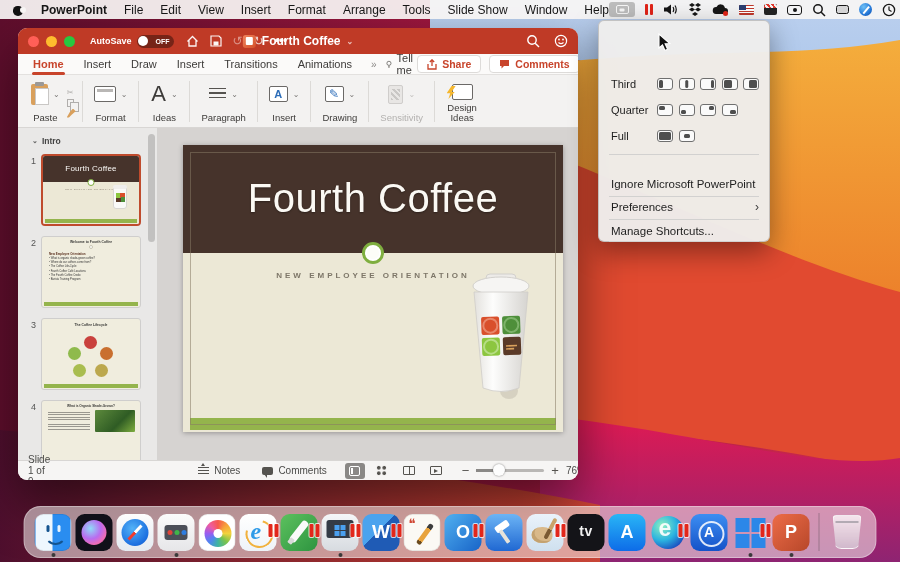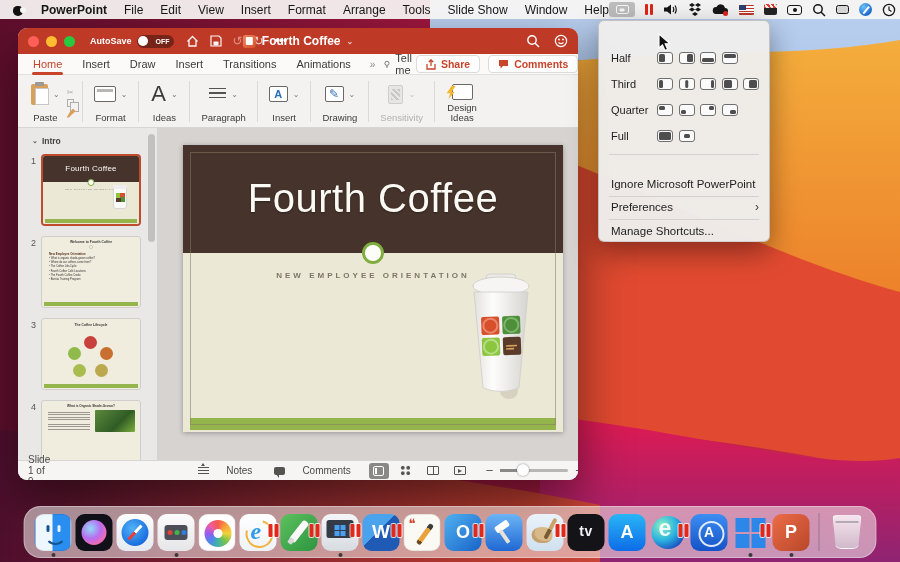--- a/index.html
+++ b/index.html
@@ -44,21 +44,21 @@
   .tbi{opacity:.95;display:flex;align-items:center}
   .tbi.dim{opacity:.45}
   .title-group{position:absolute;left:50%;transform:translateX(-50%);display:flex;align-items:center;gap:6px;font-size:12px;font-weight:700}
   .docicon{width:13px;height:13px;border-radius:3px;background:linear-gradient(135deg,#f0855f,#d4502a);position:relative}
   .docicon::after{content:"";position:absolute;left:3px;top:2.5px;width:7px;height:8px;background:#fff;border-radius:1px}
   .tb-right{margin-left:auto;display:flex;align-items:center;gap:14px}
 
   
   #tabbar{position:absolute;top:26px;left:0;right:0;height:21px;background:#fbfaf9;display:flex;align-items:center;padding:0 14px;font-size:11px;color:#3d3b39;border-bottom:1px solid #e3e1df}
   .tab{margin-right:18px;padding:3px 1px;position:relative;white-space:nowrap}
-  .tab.active{color:#c8442b;font-weight:400}
+  .tab.active{color:#c8442b;font-weight:700}
   .tab.active::after{content:"";position:absolute;left:0;right:0;bottom:-2px;height:3px;border-radius:2px;background:#c8442b}
   .tellme{display:flex;align-items:center;gap:5px;color:#3d3b39}
   .chev2{color:#8a8886;font-size:10px;letter-spacing:-1px}
   .tab-actions{margin-left:auto;display:flex;gap:8px}
   .actbtn{display:flex;align-items:center;gap:5px;border:1px solid #dddbd9;background:#fff;border-radius:4px;padding:2px 9px;color:#c8442b;font-size:10.5px;font-weight:600}
 
   
   #ribbon{position:absolute;top:47px;left:0;right:0;height:53px;background:#f3f2f1;border-bottom:1px solid #d8d6d4;display:flex;align-items:stretch;padding:3px 6px 2px 6px}
   .rgroup{display:flex;align-items:stretch}
   .rsep{width:1px;background:#dcdad7;margin:3px 4px}
@@ -125,21 +125,21 @@
   .frameline{position:absolute;inset:7px;border:1px solid rgba(135,120,100,.55);pointer-events:none;z-index:3}
   .band{position:absolute;top:0;left:0;right:0;height:37.5%;background:#46332b;display:flex;align-items:center;justify-content:center}
   .slide-title{color:#fbf9f4;font-size:40px;font-weight:400;letter-spacing:.5px;text-shadow:0 1px 2px rgba(0,0,0,.35)}
   .ringcirc{position:absolute;top:calc(37.5% - 11px);left:50%;transform:translateX(-50%);width:22px;height:22px;border-radius:50%;background:#fdfdf8;border:3px solid #7fae3f;box-shadow:inset 0 0 0 2px #fff;z-index:4}
   .slide-sub{position:absolute;top:44%;left:0;right:0;text-align:center;font-size:8px;font-weight:700;letter-spacing:3px;color:#7d7668}
   .greenbar{position:absolute;left:7px;right:7px;bottom:2px;height:12px;background:#94b44c}
   .cupwrap{position:absolute;right:16px;top:126px;z-index:5}
 
   
   #statusbar{position:absolute;bottom:0;left:0;right:0;height:20px;background:#f6f5f4;border-top:1px solid #d8d6d4;display:flex;align-items:center;font-size:10px;color:#4a4a48;padding:0 10px}
-  .sb-group{display:flex;align-items:center;gap:17px;margin-left:22px}
+  .sb-group{display:flex;align-items:center;gap:5px;margin-left:22px}
   .notesico{width:11px;height:8px;background:repeating-linear-gradient(180deg,#55534f 0 1.2px,transparent 1.2px 3px);position:relative}
   .notesico::before{content:"";position:absolute;top:-4px;left:3px;border-left:2.5px solid transparent;border-right:2.5px solid transparent;border-bottom:3.5px solid #55534f}
   .cmtico{width:11px;height:8px;background:#55534f;border-radius:2px;position:relative}
   .cmtico::after{content:"";position:absolute;left:2px;bottom:-3px;border-left:3px solid transparent;border-right:0 solid transparent;border-top:4px solid #55534f}
   .views{display:flex;align-items:center;gap:7px;margin-left:18px}
   .vbtn{width:20px;height:16px;border-radius:3px;display:flex;align-items:center;justify-content:center}
   .vbtn.sel{background:#8a8886}
   .vnorm{width:11px;height:10px;border:1.5px solid #fff;border-radius:2px;position:relative}
   .vnorm::before{content:"";position:absolute;left:1px;top:1px;bottom:1px;width:2px;background:#fff}
   .vgrid{width:10px;height:10px;background:conic-gradient(#55534f 0 25%,transparent 0 50%,#55534f 0 75%,transparent 0);background-size:7px 7px;background-position:0 0;width:11px;height:11px;background:radial-gradient(circle,#55534f 1.8px,transparent 2px) 0 0/5.5px 5.5px}
@@ -616,37 +616,20 @@
             <span class="zknob"></span>
           </span>
         <span style="font-size:13px;color:#55534f">+</span>
         <span>76%</span>
 
       </span>
     </div>
   </div>
 
   <div id="dropdown">
-    <div class="dd-row" style="top:29px">
-      <span class="dd-label">Half</span>
-      <div class="dd-icons">
-          <span class="lih half-left">
-            <i></i>
-          </span>
-          <span class="lih half-right">
-            <i></i>
-          </span>
-          <span class="lih half-bottom">
-            <i></i>
-          </span>
-          <span class="lih half-top">
-            <i></i>
-          </span>
-        </div>
-    </div>
     <div class="dd-row" style="top:81px">
       <span class="dd-label">Quarter</span>
       <div class="dd-icons">
           <span class="lih quarter-tl">
             <i></i>
           </span>
           <span class="lih quarter-bl">
             <i></i>
           </span>
           <span class="lih quarter-tr">

